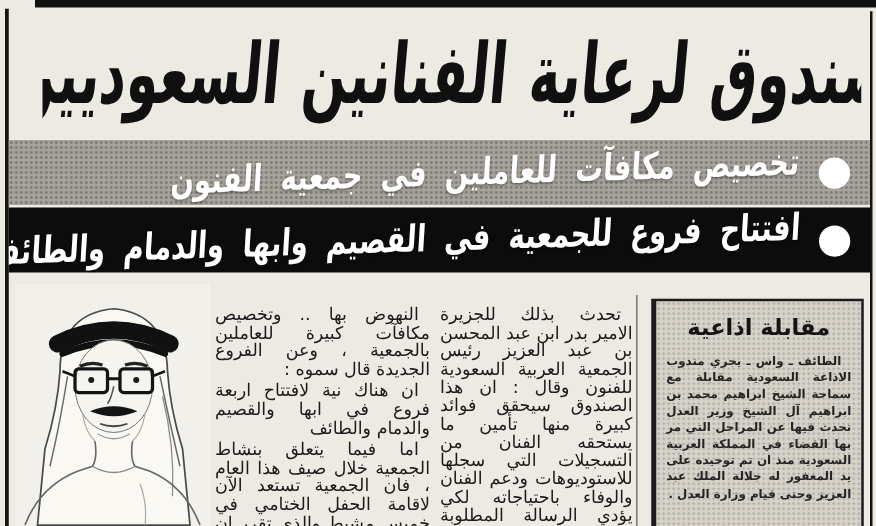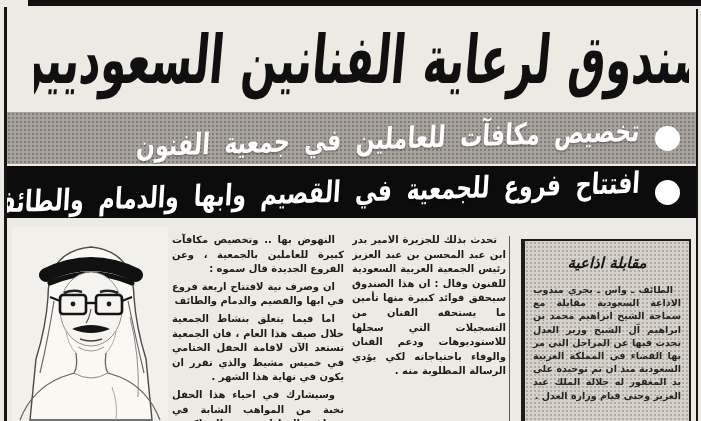--- a/index.html
+++ b/index.html
@@ -43,42 +43,42 @@
     color:#fff;font-weight:700;font-size:22px;white-space:nowrap;
     letter-spacing:0.5px;word-spacing:7px;
     transform:scaleY(1.35) skewX(-6deg) rotate(-1.3deg);
     transform-origin:center;
     text-shadow:0 1px 2px rgba(0,0,0,0.35);
   }
 
   
   .photo{position:absolute;left:12px;top:227px;width:156px;height:194px;}
   .col{
-    position:absolute;top:233px;bottom:0;overflow:hidden;
+    position:absolute;top:245px;bottom:0;overflow:hidden;
     direction:rtl;text-align:justify;
-    font-size:10px;font-weight:700;line-height:14.6px;color:#1b1b1b;
+    font-size:14px;font-weight:400;line-height:14.6px;color:#1b1b1b;
   }
   .col p{margin:0 0 3px;text-indent:9px;}
   .col p.byline{text-indent:0;margin-bottom:4px;}
   .col-continued{left:172px;width:172px;}
   .col-start{left:352px;width:154px;}
   .col-rule{position:absolute;left:509px;top:236px;bottom:0;width:1px;background:#5a5a5a;}
 
   
   .sidebox{
     position:absolute;left:521px;top:239px;width:170px;height:230px;
     box-sizing:border-box;border:2px solid #1c1c1c;border-left-width:4px;
     background-color:#d6d2ca;
     background-image:radial-gradient(rgba(60,60,60,0.25) 0.8px, rgba(0,0,0,0) 1.1px);
     background-size:4px 4px;
     padding:10px 8px 8px;direction:rtl;overflow:hidden;
   }
   .sidebox-title{
-    text-align:center;font-weight:700;font-size:15px;line-height:24px;
-    color:#141414;margin:0 0 8px;font-style:italic;
+    text-align:center;font-weight:700;font-size:18px;line-height:24px;
+    color:#141414;margin:0 0 8px;
   }
   .sidebox p.boxtext{
     margin:0 0 4px;font-size:9.5px;font-weight:700;line-height:13.2px;
     text-align:justify;color:#242424;text-indent:8px;
   }
 </style>
 </head>
 <body>
 
 <div class="page">
@@ -139,21 +139,21 @@
 
       <path d="M64,126 Q66,140 62,146 L50,150 Q20,162 8,193" fill="none" stroke="#666" stroke-width="1.3"></path>
       <path d="M94,126 Q92,140 96,146 L108,150 Q136,162 148,193" fill="none" stroke="#666" stroke-width="1.3"></path>
       <path d="M62,146 Q79,156 96,146" fill="none" stroke="#888" stroke-width="1"></path>
       <path d="M100,160 Q106,176 104,193" fill="none" stroke="#aaa" stroke-width="1"></path>
     </svg>
   </div>
 
   <div class="col col-continued">
     <p>النهوض بها .. وتخصيص مكافآت كبيرة للعاملين بالجمعية ، وعن الفروع الجديدة قال سموه :</p>
-    <p>ان وصرف نية لافتتاح اربعة فروع في ابها والقصيم والدمام والطائف</p>
+    <p>ان هناك نية لافتتاح اربعة فروع في ابها والقصيم والدمام والطائف</p>
     <p>اما فيما يتعلق بنشاط الجمعية خلال صيف هذا العام ، فان الجمعية تستعد الآن لاقامة الحفل الختامي في خميس مشيط والذي تقرر ان يكون في نهاية هذا الشهر .</p>
     <p>وسيشارك في احياء هذا الحفل نخبة من المواهب الشابة في مختلف المناطق من المملكة ، بالاضافة الى فرقتين موسيقيتين ، كذلك سيتم تسجيل وتصوير سهرتين غنائيتين في الرياض من الجنوب</p>
   </div>
 
   <div class="col col-start">
     <p>تحدث بذلك للجزيرة الامير بدر ابن عبد المحسن بن عبد العزيز رئيس الجمعية العربية السعودية للفنون وقال : ان هذا الصندوق سيحقق فوائد كبيرة منها تأمين ما يستحقه الفنان من التسجيلات التي سجلها للاستوديوهات ودعم الفنان والوفاء باحتياجاته لكي يؤدي الرسالة المطلوبة منه .</p>
 
   </div>
 
   <div class="col-rule"></div>

